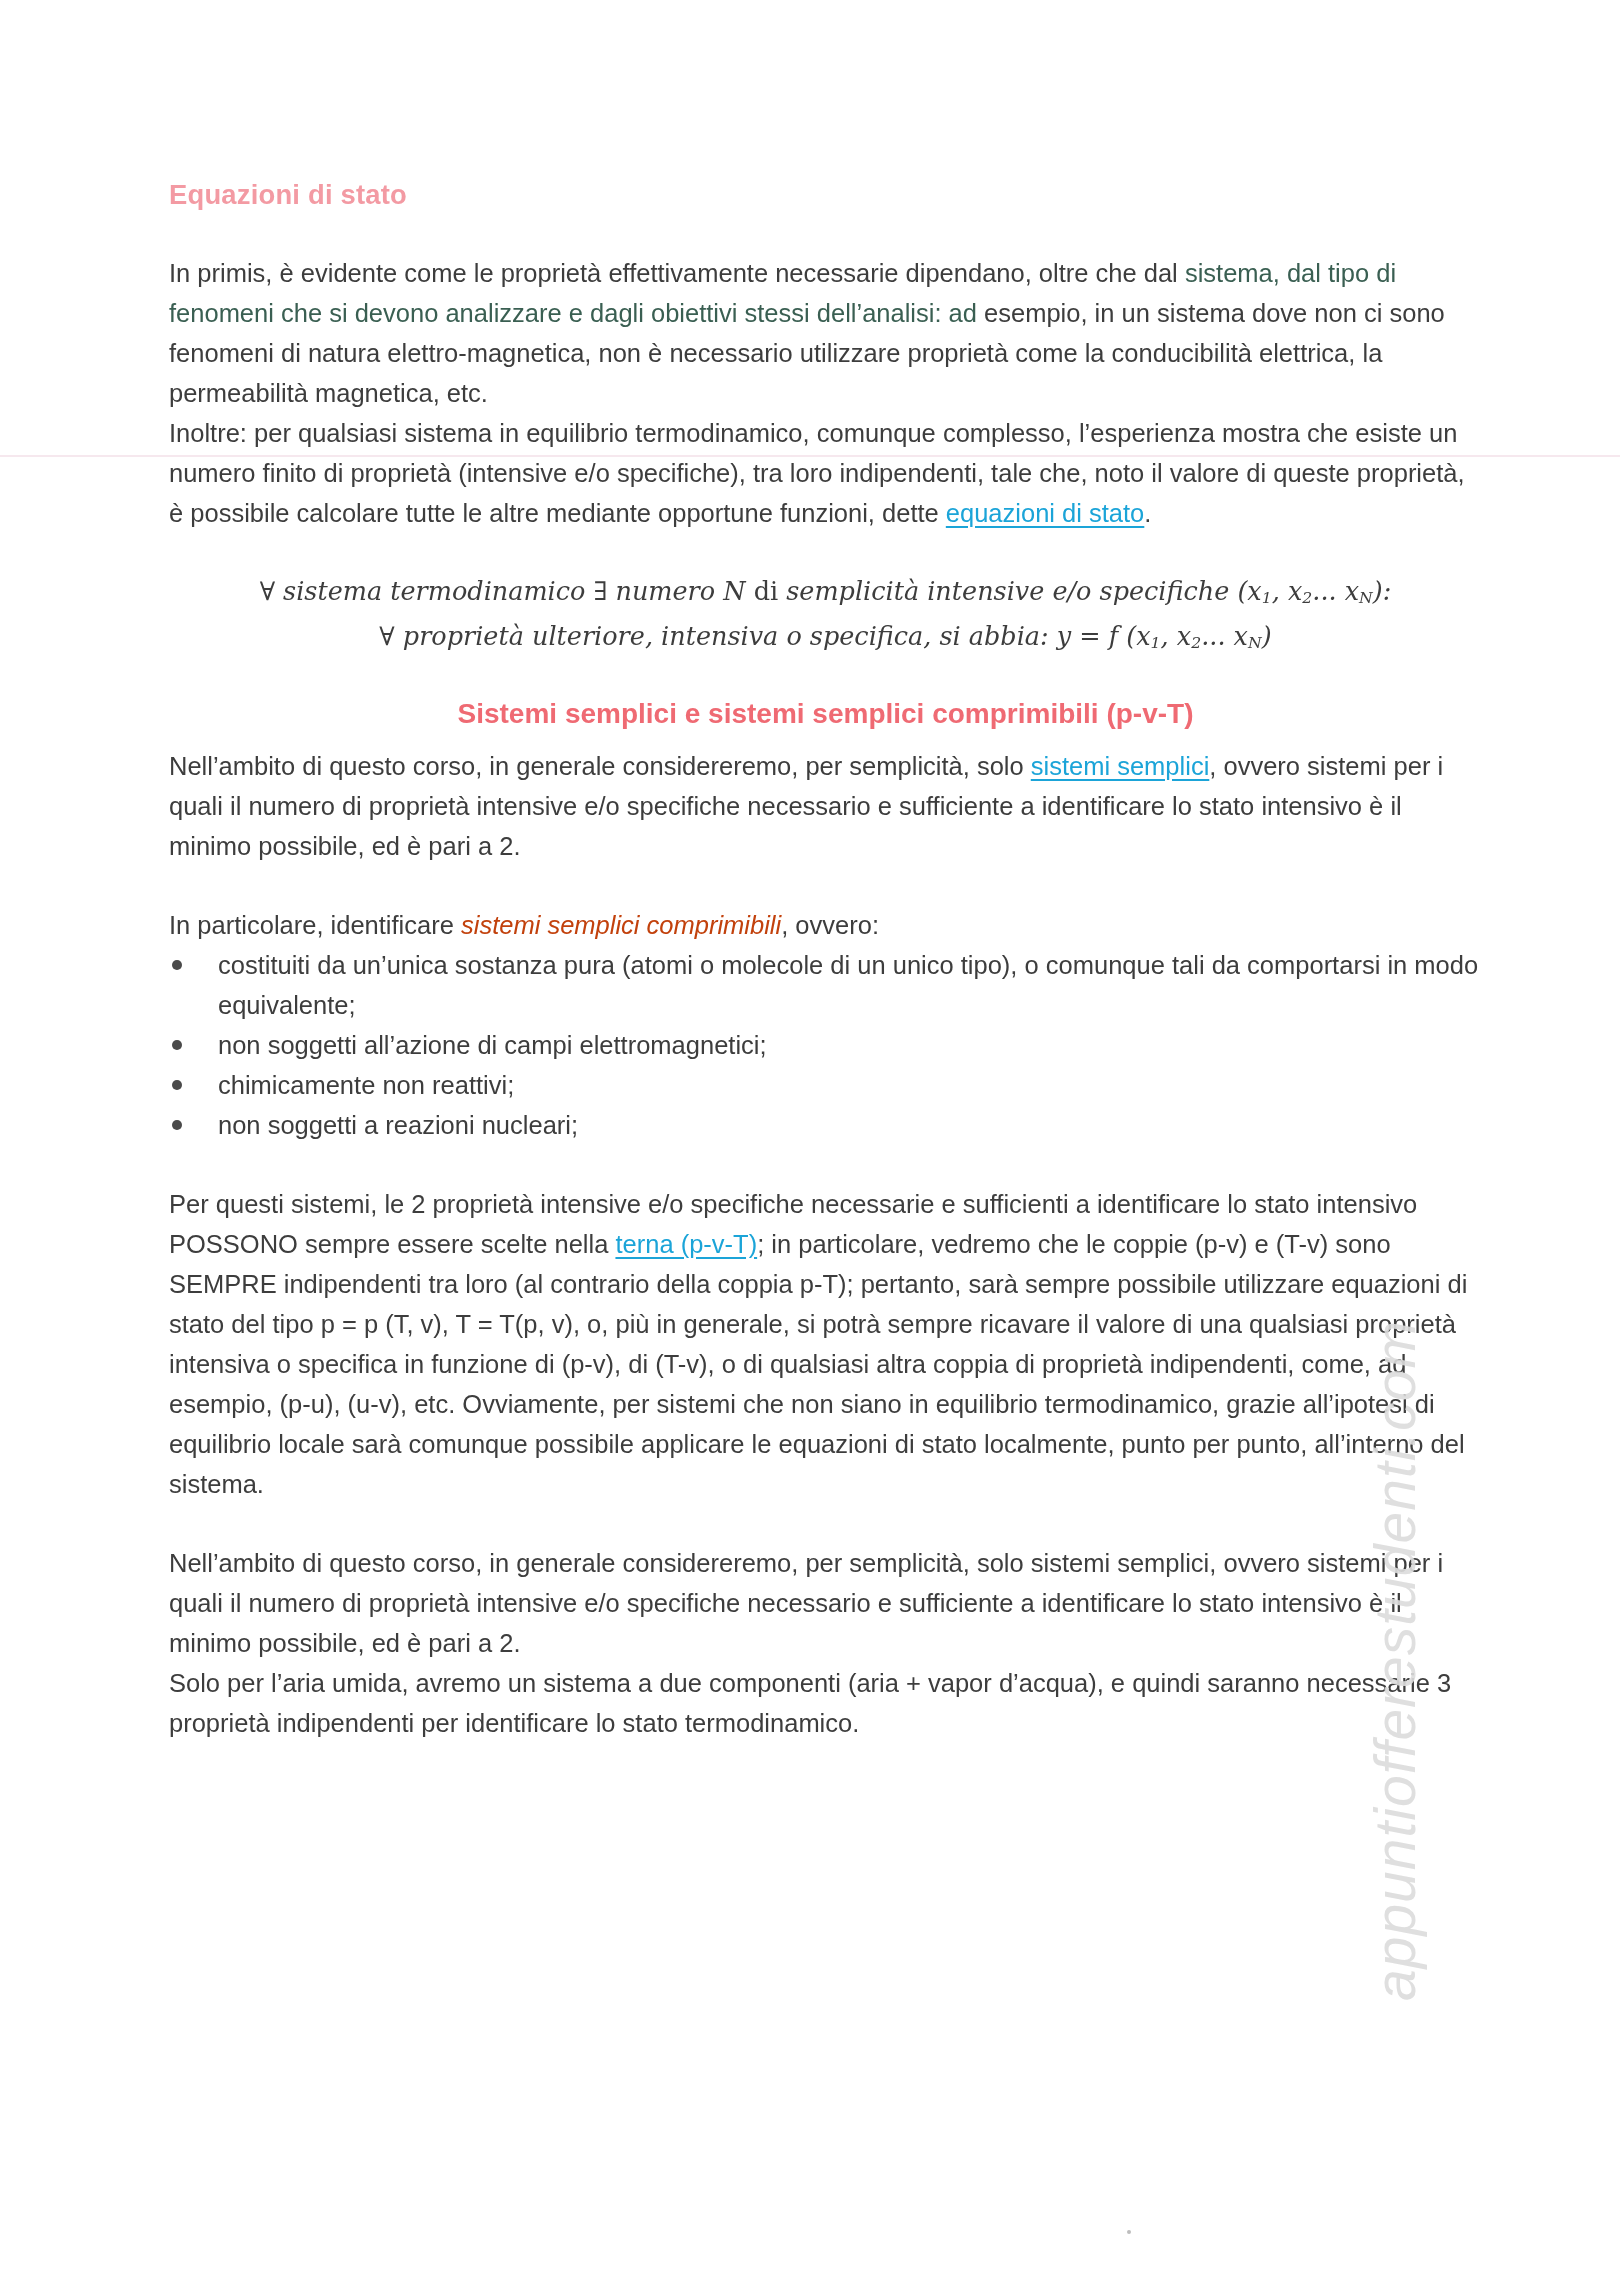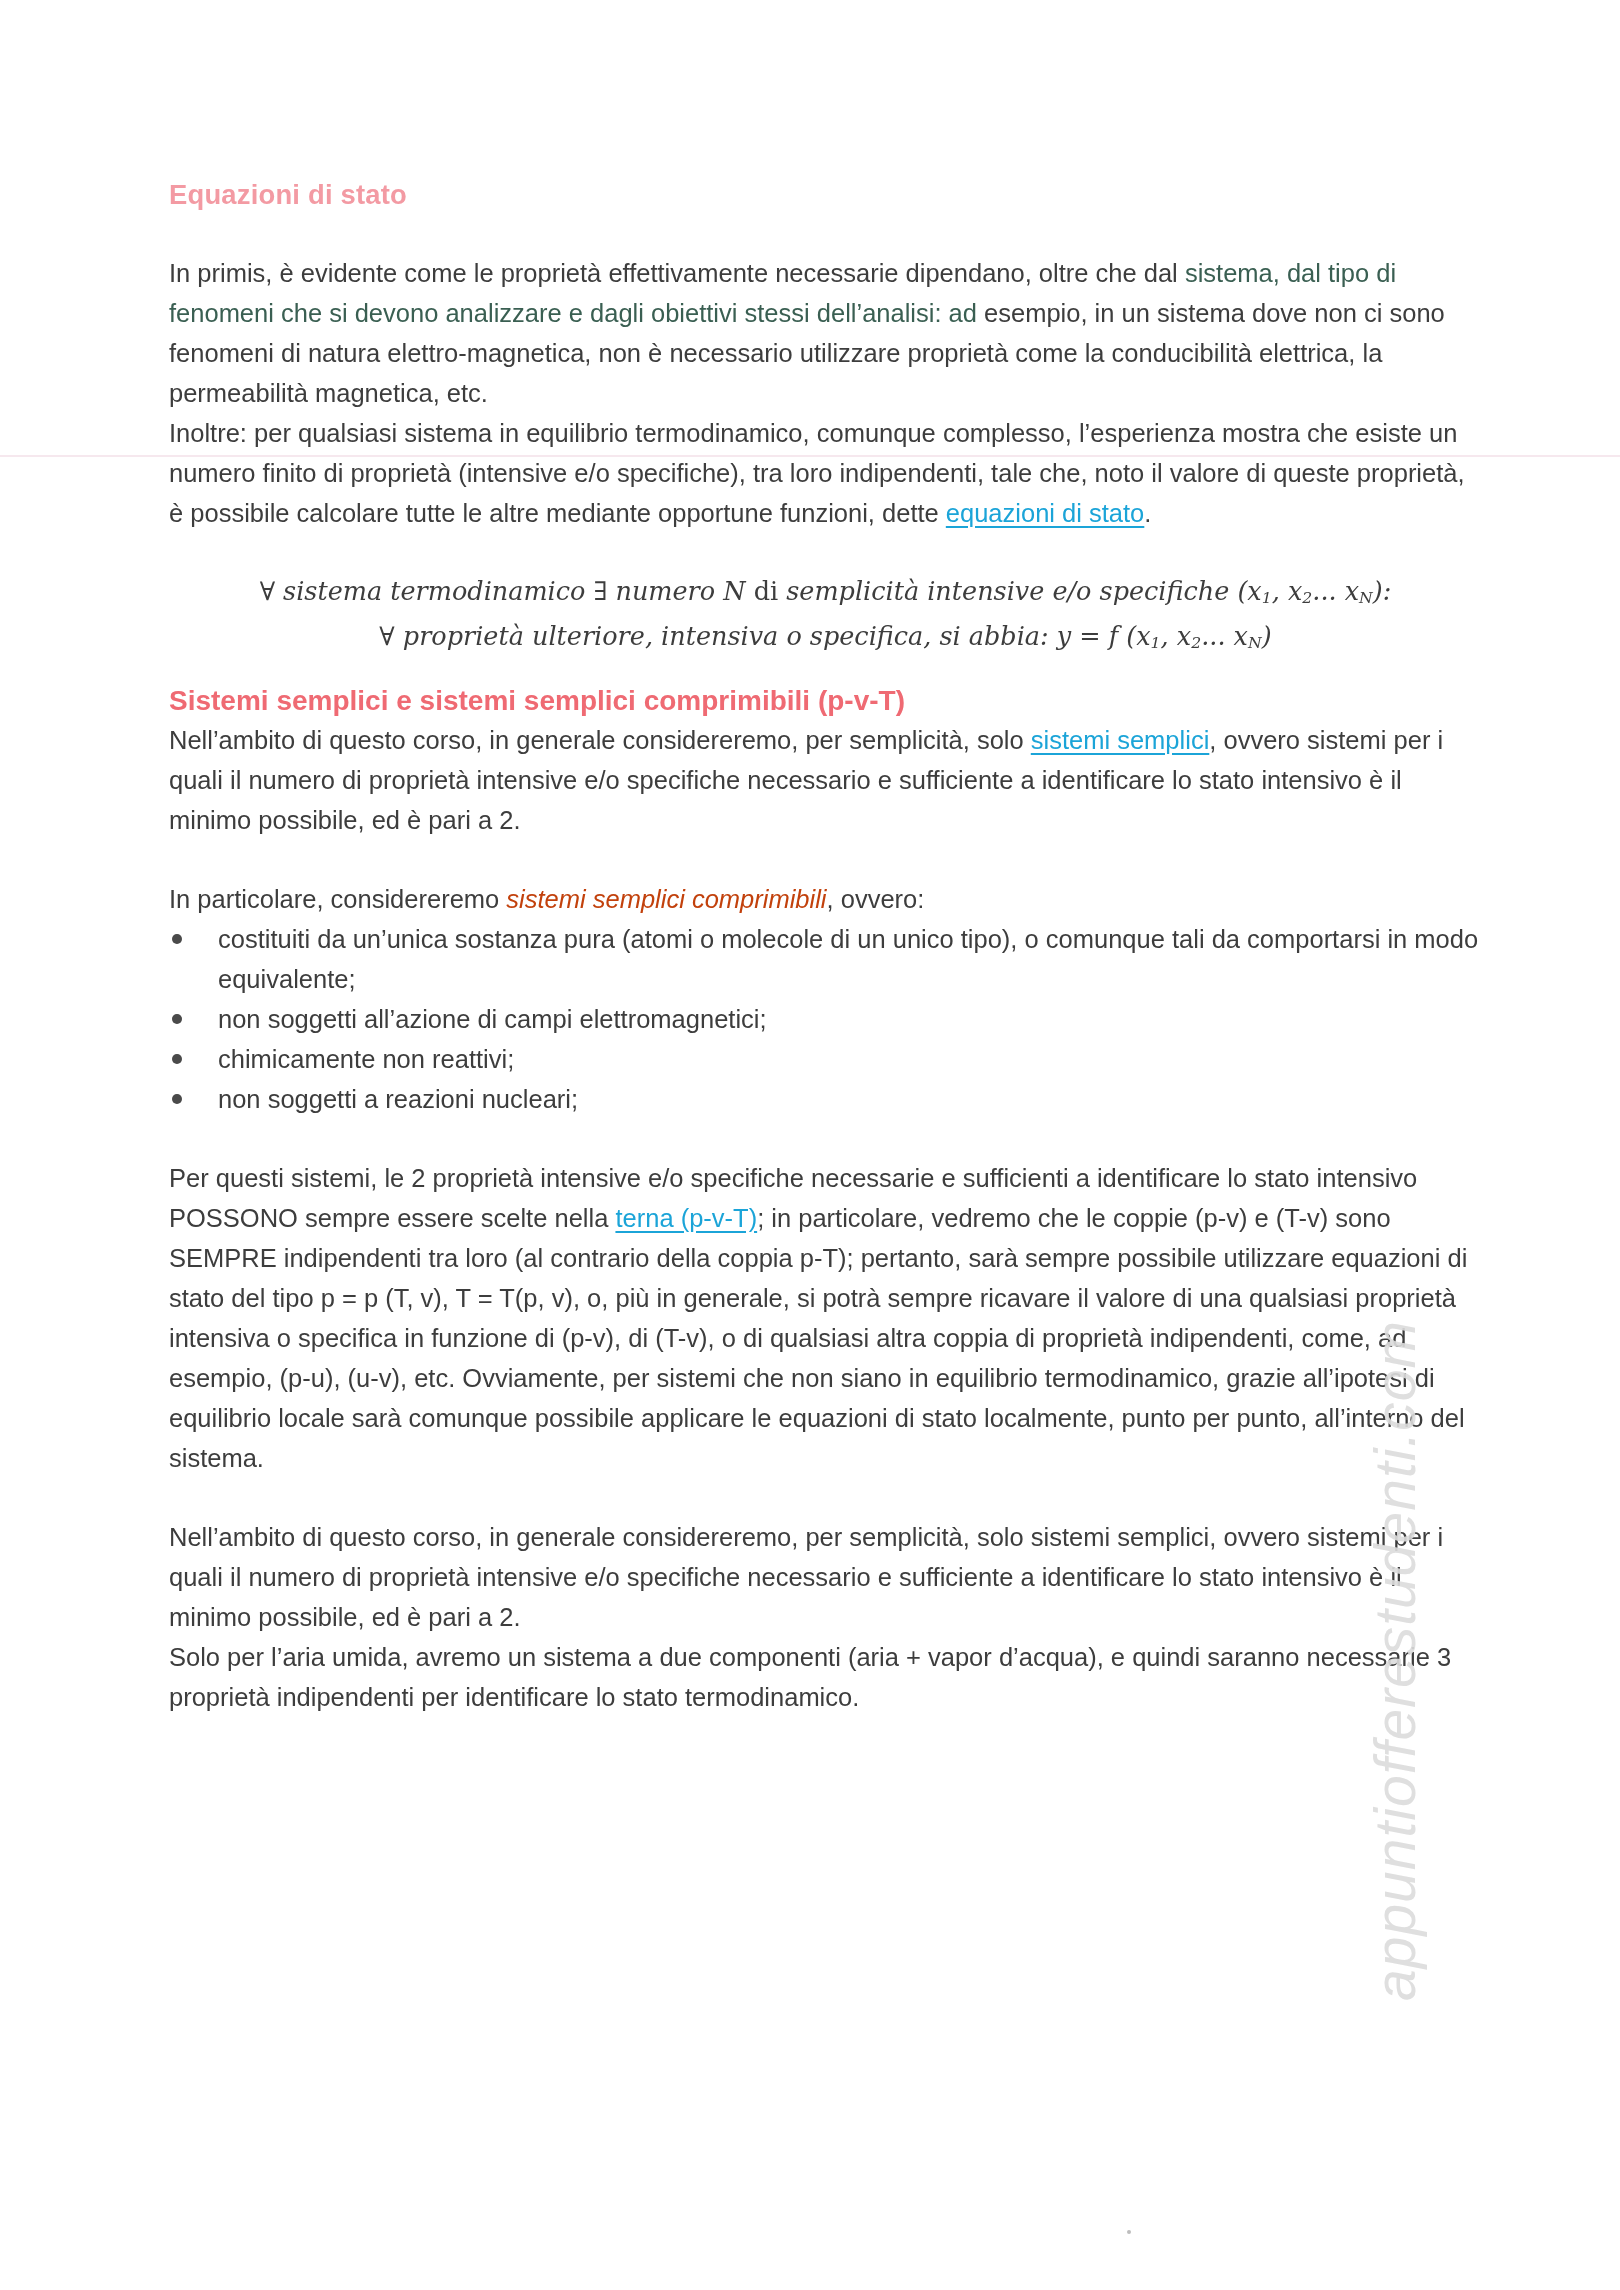--- a/index.html
+++ b/index.html
@@ -41,22 +41,23 @@
     font-weight: 700;
     color: #f39aa3;
     margin: 0;
     line-height: 39px;
     letter-spacing: 0.2px;
   }
   .h2 {
     font-size: 28px;
     font-weight: 700;
     color: #ef6a73;
-    margin: 0;
+    margin: 13px;
     line-height: 39px;
+    text-align: center;
   }
   .question {
     font-size: 25.5px;
     color: #6f8a96;
     text-align: center;
     line-height: 39px;
     margin: 0;
     padding-left: 39px;
     padding-right: 0;
   }
@@ -160,21 +161,21 @@
     <div class="math"><span>∀ proprietà ulteriore, intensiva o specifica, si abbia: y = f (x</span><sub>1</sub><span>, x</span><sub>2</sub><span>... x</span><sub>N</sub><span>)</span></div>
 
     <div class="gap-sm"></div>
 
     <h2 class="h2">Sistemi semplici e sistemi semplici comprimibili (p-v-T)</h2>
 
     <p><span>Nell’ambito di questo corso, in generale considereremo, per semplicità, solo </span><span class="link">sistemi semplici</span><span>, ovvero sistemi per i quali il numero di proprietà intensive e/o specifiche necessario e sufficiente a identificare lo stato intensivo è il minimo possibile, ed è pari a 2.</span></p>
 
     <div class="gap"></div>
 
-    <p><span>In particolare, considereremo </span><span class="term">sistemi semplici comprimibili</span><span>, ovvero:</span></p>
+    <p><span>In particolare, identificare </span><span class="term">sistemi semplici comprimibili</span><span>, ovvero:</span></p>
 
     <ul class="bullets">
       <li><span class="bullet"></span><span>costituiti da un’unica sostanza pura (atomi o molecole di un unico tipo), o comunque tali da comportarsi in modo equivalente;</span></li>
       <li><span class="bullet"></span><span>non soggetti all’azione di campi elettromagnetici;</span></li>
       <li><span class="bullet"></span><span>chimicamente non reattivi;</span></li>
       <li><span class="bullet"></span><span>non soggetti a reazioni nucleari;</span></li>
     </ul>
 
     <div class="gap"></div>
 

